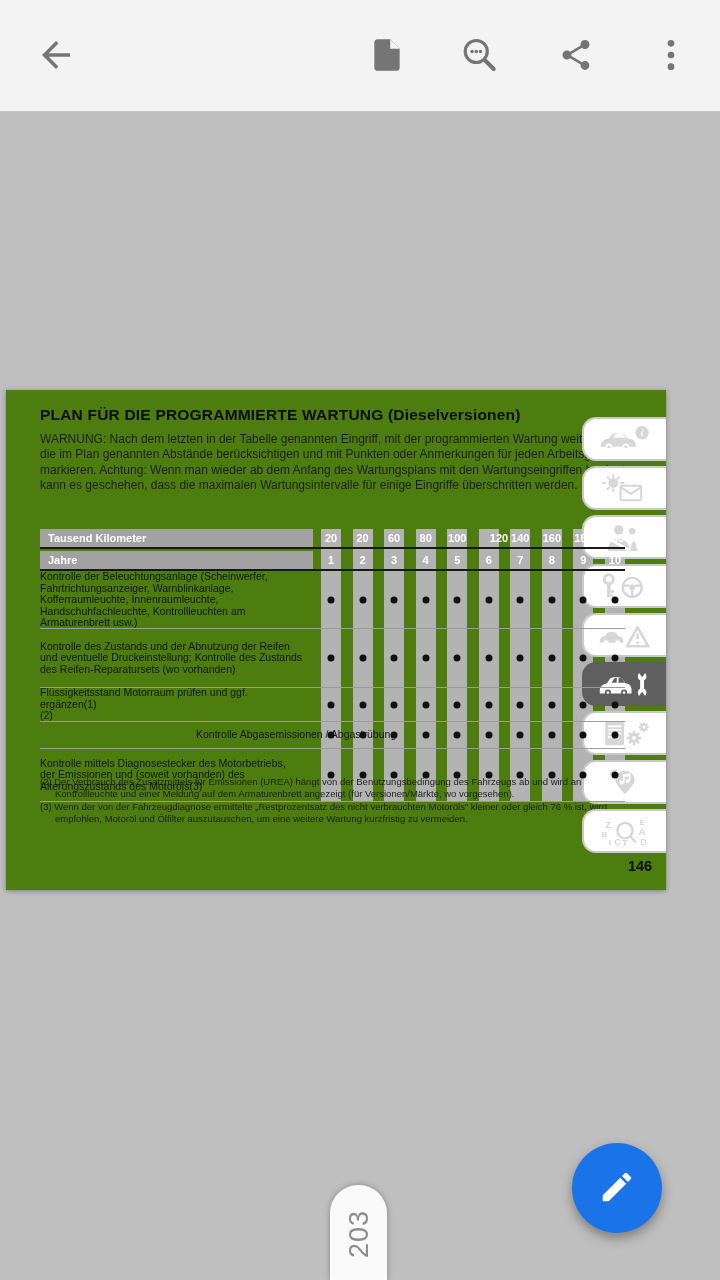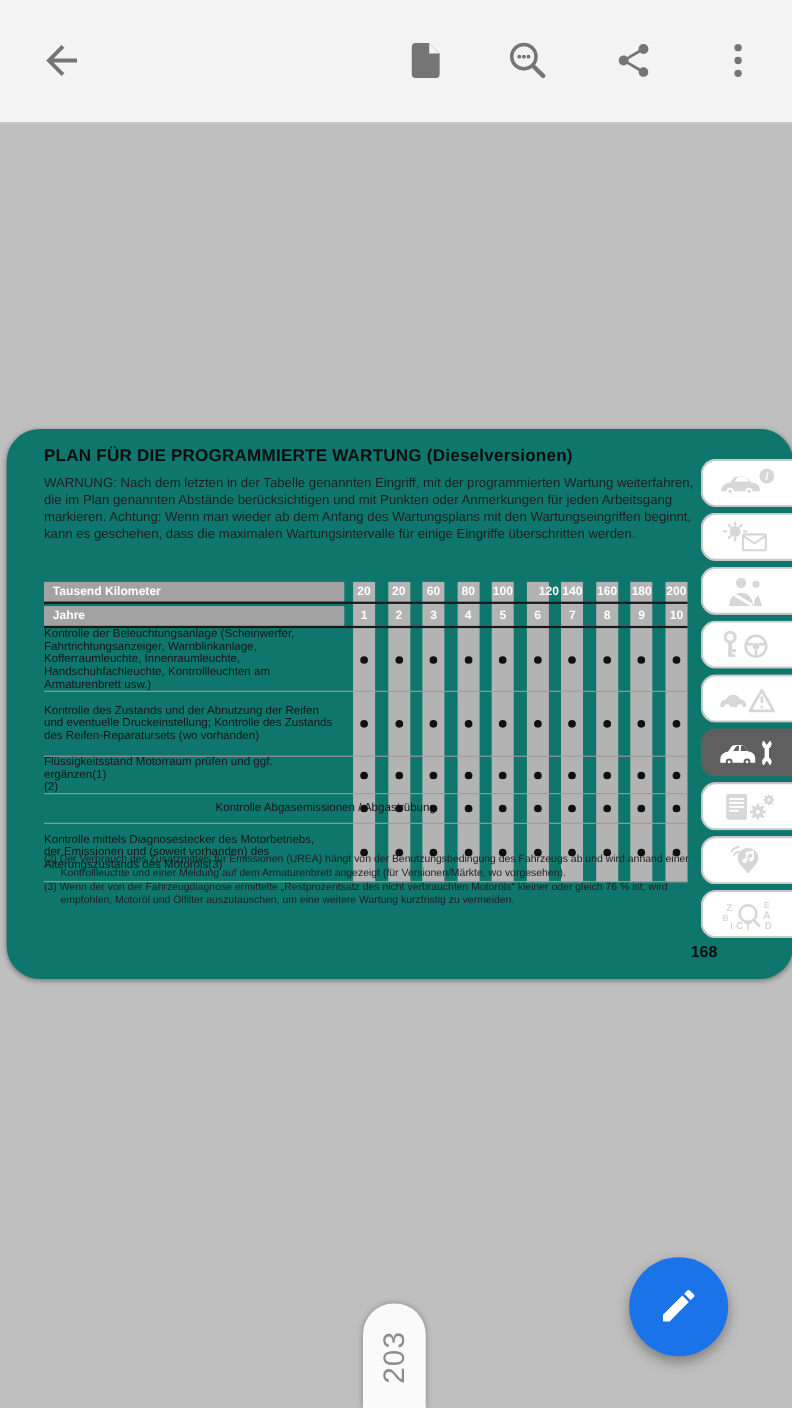--- a/index.html
+++ b/index.html
@@ -4,21 +4,21 @@
 <style>
   html,body{margin:0;padding:0;background:#222;}
   *{box-sizing:border-box;font-family:"Liberation Sans",sans-serif;}
   .screen{position:relative;width:720px;height:1280px;overflow:hidden;background:var(--canvas-gray,#bfbfbf);margin:0 auto;}
 
   
   .toolbar{position:absolute;left:0;top:0;width:720px;height:112px;background:#f3f3f3;border-bottom:1px solid #c4c4c4;z-index:5;}
   .tbtn{position:absolute;top:34px;width:44px;height:44px;background:none;border:none;padding:0;display:flex;align-items:center;justify-content:center;cursor:pointer;}
 
   
-  .pdf-page{position:absolute;left:6px;top:390px;width:715px;height:500px;background:#0f766e;box-shadow:0 1px 5px rgba(0,0,0,.35);z-index:1;border-radius:30px;}
+  .pdf-page{position:absolute;left:6px;top:390px;width:660px;height:500px;background:#4d7c0f;box-shadow:0 1px 5px rgba(0,0,0,.35);z-index:1;}
   .doc-title{position:absolute;left:34px;top:16px;margin:0;font-size:15.5px;font-weight:800;letter-spacing:.2px;color:#0d0d0d;}
   .doc-warning{position:absolute;left:34px;top:42px;width:592px;margin:0;font-size:12px;line-height:15.3px;color:#1f1f1f;}
 
   
   .mtable{position:absolute;left:34px;top:105px;width:585px;height:273px;margin-top:34px;}
   .band{position:absolute;top:0;bottom:0;width:20px;background:var(--band-gray,#b3b3b3);z-index:0;}
   .hrow{position:relative;z-index:1;height:18px;}
   .hlabel{position:absolute;left:0;top:0;width:273px;height:18px;background:var(--header-gray,#a2a2a2);color:#fff;font-size:11px;font-weight:bold;line-height:18px;padding-left:8px;}
   .hnum{position:absolute;top:0;transform:translateX(-50%);color:#fff;font-size:11px;font-weight:bold;line-height:18px;}
   .hrule{position:relative;z-index:1;height:2px;background:#181818;}
@@ -221,21 +221,21 @@
             <span class="dot" style="left: 543.4px;"></span>
             <span class="dot" style="left: 574.95px;"></span>
           </div>
         </div>
     </div>
 
     <div class="footnotes" id="footnotes">
         <div class="footnote">(2) Der Verbrauch des Zusatzmittels für Emissionen (UREA) hängt von der Benutzungsbedingung des Fahrzeugs ab und wird anhand einer Kontrollleuchte und einer Meldung auf dem Armaturenbrett angezeigt (für Versionen/Märkte, wo vorgesehen).</div>
         <div class="footnote">(3) Wenn der von der Fahrzeugdiagnose ermittelte „Restprozentsatz des nicht verbrauchten Motoröls“ kleiner oder gleich 76 % ist, wird empfohlen, Motoröl und Ölfilter auszutauschen, um eine weitere Wartung kurzfristig zu vermeiden.</div>
       </div>
-    <div class="pagenum">168</div>
+    <div class="pagenum">146</div>
     <nav id="tabs">
         <div class="tab" style="top: 27px;">
     <svg viewBox="0 0 60 32" width="54" height="29">
             <g fill="currentColor">
               <path d="M3 24c0-5 3-8 9-9l3-4c1-1.5 3-2 7-2 4.5 0 7 .8 8.5 2.5l2.5 3.5c6 .5 9 3.5 9 7v2H3z"></path>
               <circle cx="12" cy="24" r="3.6" fill="#fff"></circle>
               <circle cx="12" cy="24" r="1.7"></circle>
               <circle cx="31" cy="24" r="3.6" fill="#fff"></circle>
               <circle cx="31" cy="24" r="1.7"></circle>
               <path d="M16.5 14l2.5-3.5c.8-1 2-1.3 4-1.3 3 0 4.6.4 5.6 1.5l2.6 3.3z" fill="#fff"></path>

